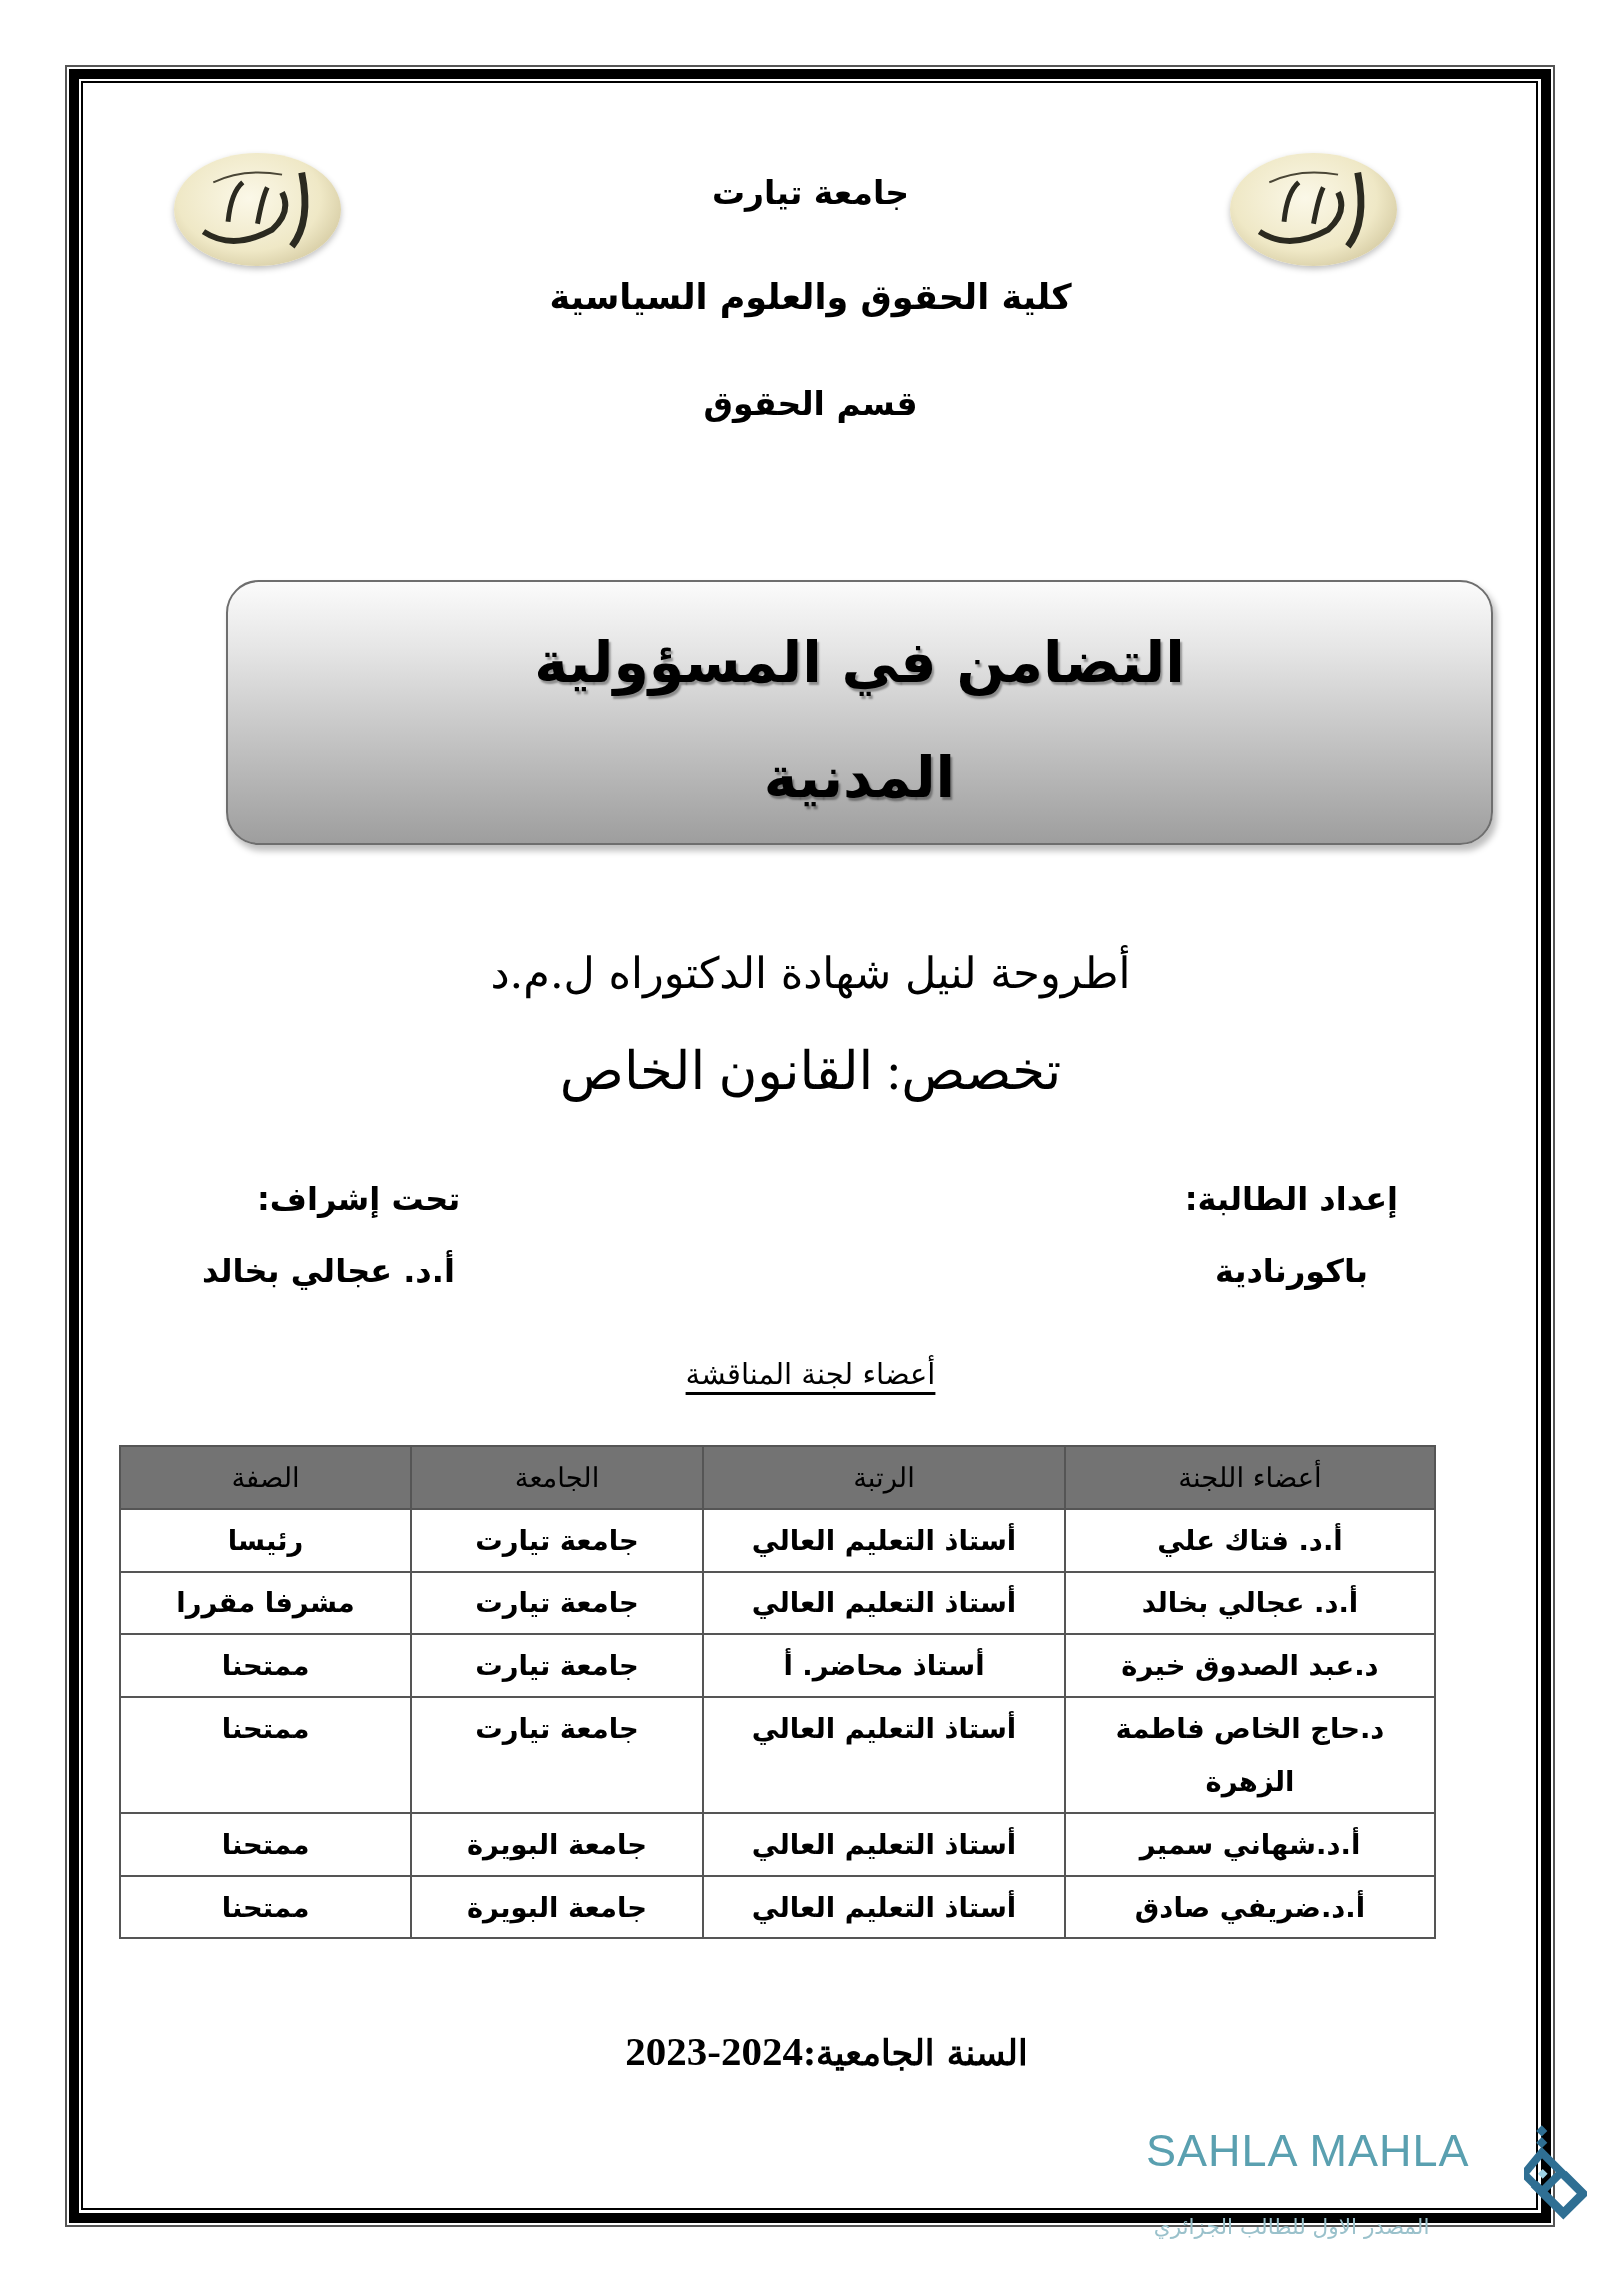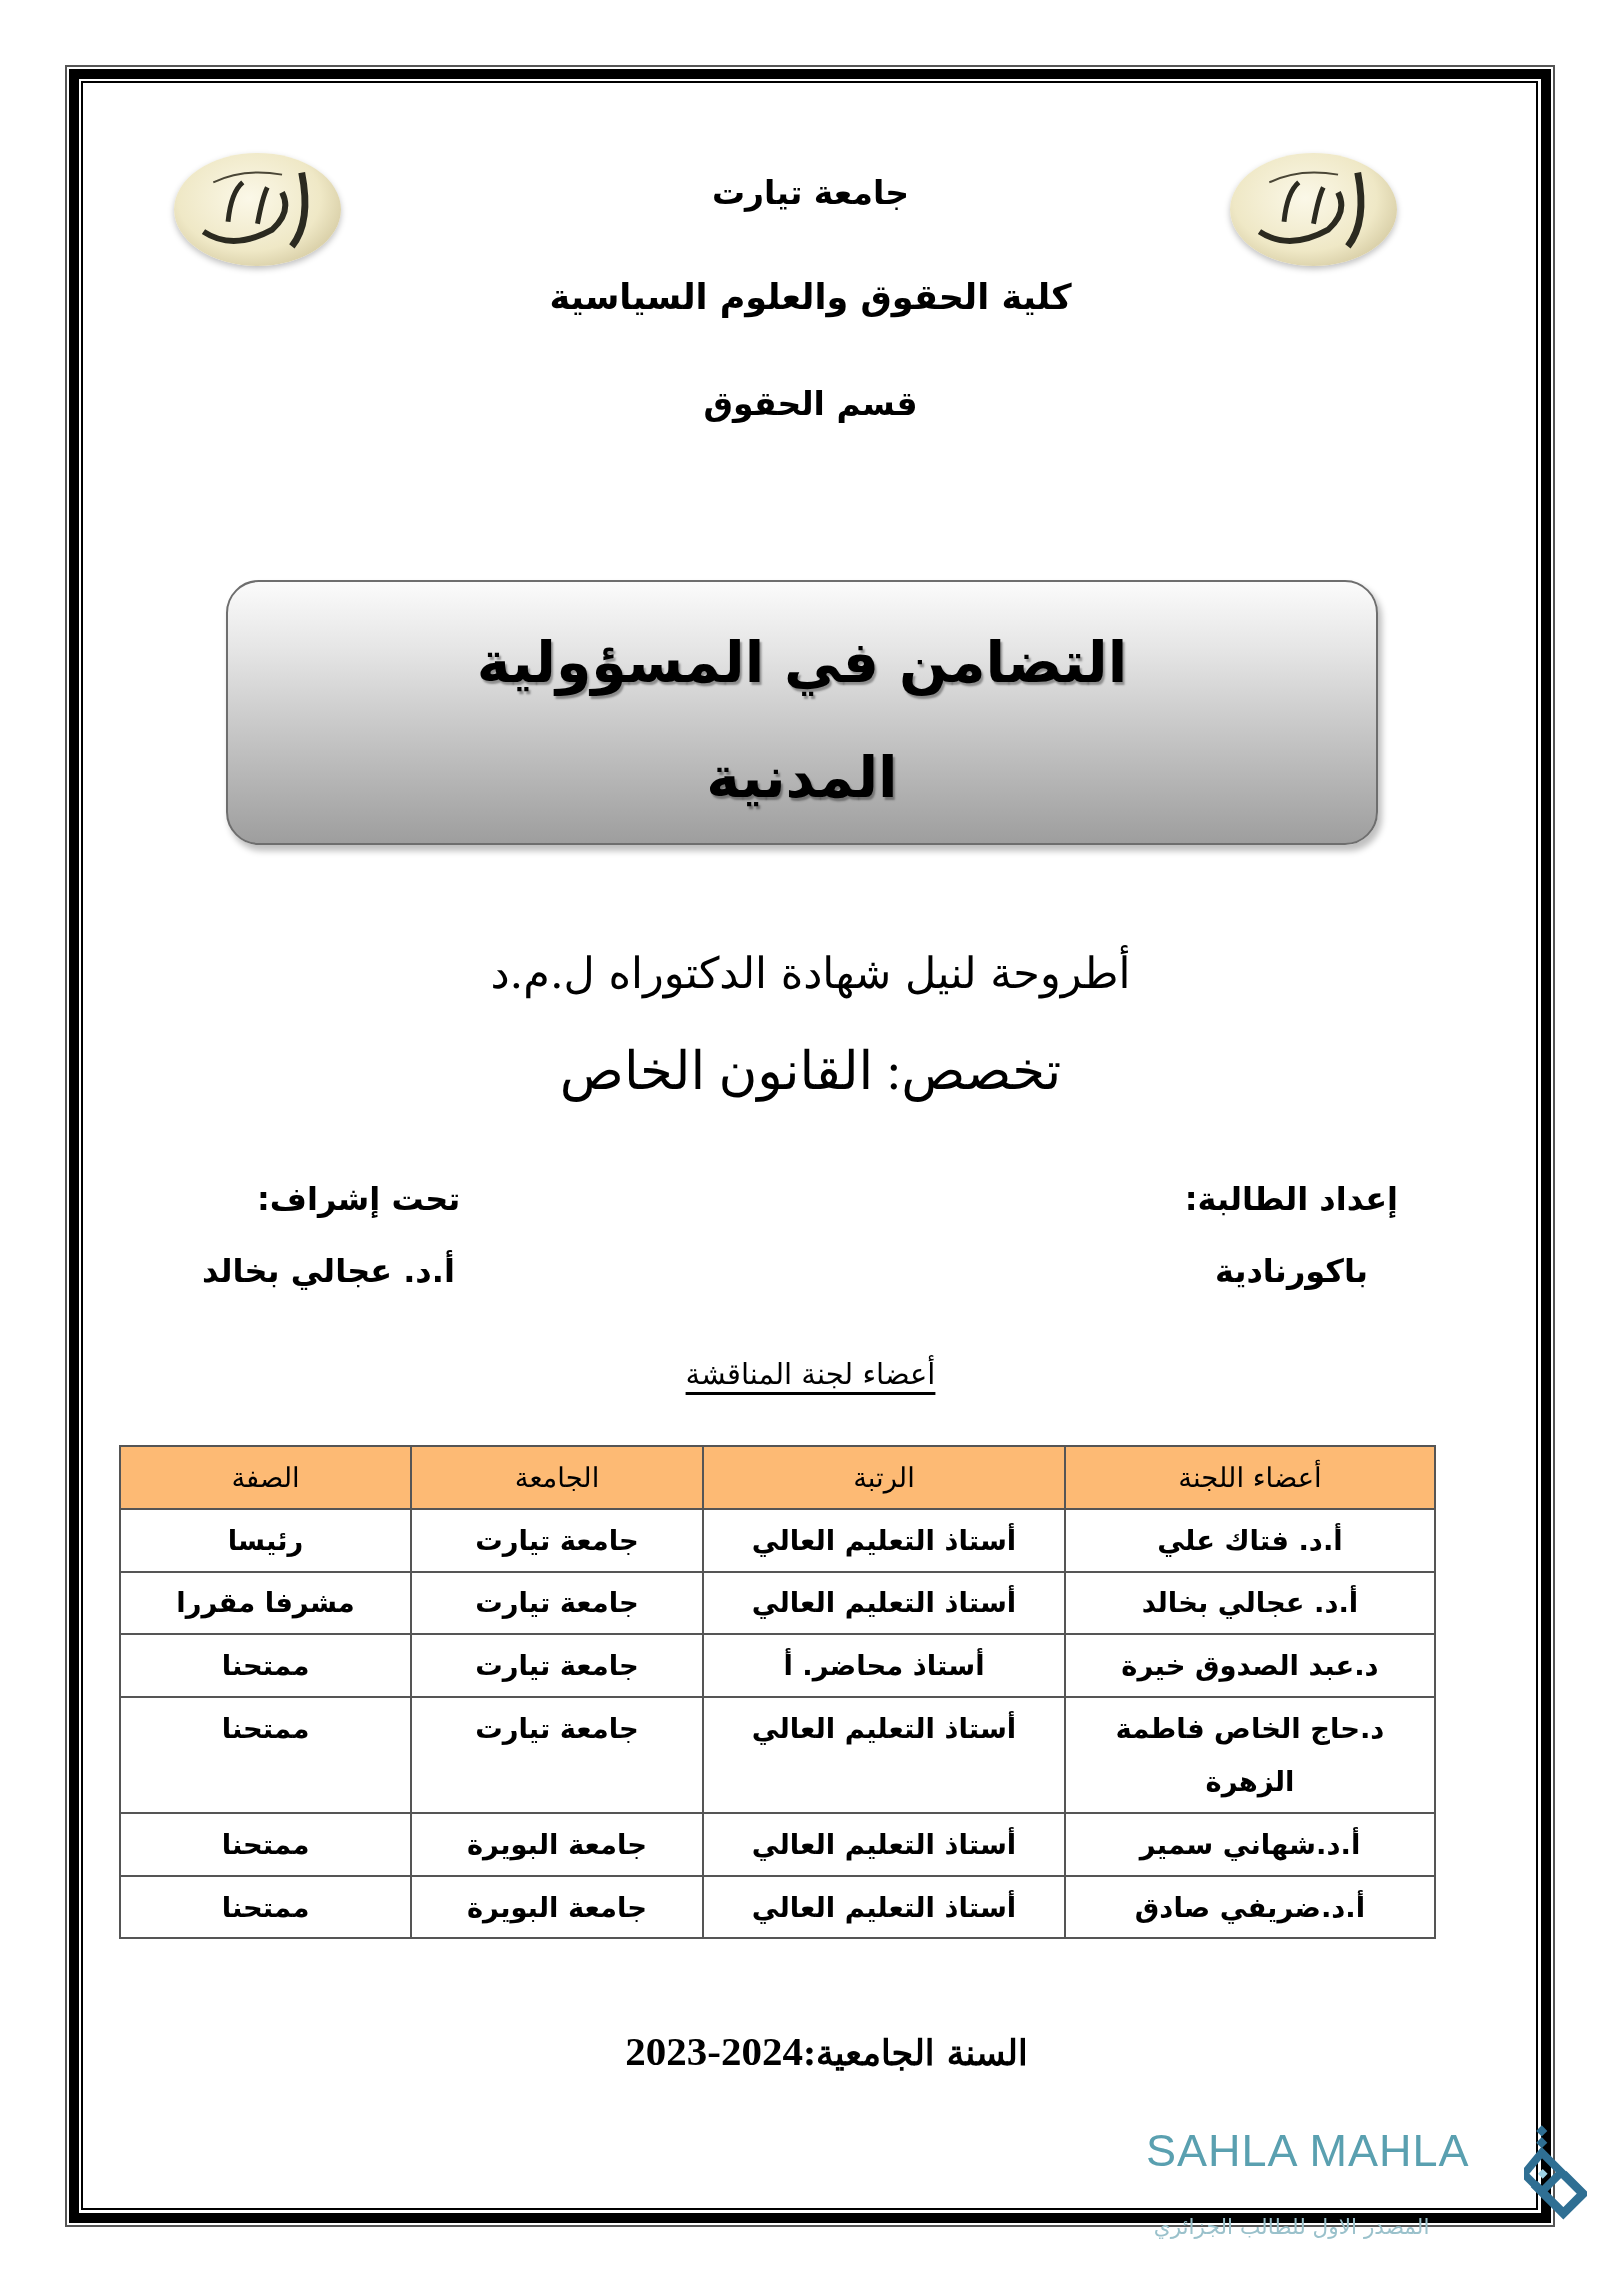--- a/index.html
+++ b/index.html
@@ -19,21 +19,21 @@
           box-shadow:0 2.9px 5.9px rgba(0,0,0,0.25); overflow:hidden; }
   .logo-left { left:174px; top:153px; }
   .logo-right { left:1230px; top:153px; }
   .logo svg { width:100%; height:100%; }
 
   .center-text { position:absolute; left:0; width:1621px; text-align:center; direction:rtl; }
   .uni { top:173px; font-size:33px; font-weight:bold; }
   .faculty { top:277px; font-size:35px; font-weight:bold; }
   .dept { top:384px; font-size:33px; font-weight:bold; }
 
-  .title-box { position:absolute; left:226px; top:580px; width:1152px; height:265px;
+  .title-box { position:absolute; left:226px; top:580px; width:1267px; height:265px;
                border:2.9px solid #6e6e6e; border-radius:33px; box-sizing:border-box;
                background:linear-gradient(to bottom, #fbfbfb 0%, #e6e6e6 25%, #c4c4c4 60%, #9e9e9e 100%);
                box-shadow:3.9px 5.9px 5.9px rgba(0,0,0,0.25); direction:rtl; text-align:center; }
   .title-line1 { position:absolute; left:0; right:0; top:47px; font-size:57px; font-weight:bold;
                  text-shadow:2px 2.9px 2px rgba(0,0,0,0.35); }
   .title-line2 { position:absolute; left:0; right:0; top:162px; font-size:57px; font-weight:bold;
                  text-shadow:2px 2.9px 2px rgba(0,0,0,0.35); }
 
   .degree { top:948px; font-size:43px; font-family:"DejaVu Serif", serif; }
   .spec { top:1040px; font-size:53px; font-family:Liberation Serif, serif; }
@@ -45,21 +45,21 @@
   .super-name    { left:202px; top:1252px; }
 
   .committee-title { position:absolute; left:0; width:1621px; top:1357px; text-align:center;
                      direction:rtl; font-size:29px; font-family:"DejaVu Serif", serif; }
   .committee-title span { text-decoration:underline; text-decoration-thickness:2.9px; text-underline-offset:7.8px; }
 
   table.committee { position:absolute; left:119px; top:1445px; width:1315px;
                     border-collapse:collapse; direction:rtl; table-layout:fixed; }
   table.committee th, table.committee td { border:2px solid #555; text-align:center;
                     vertical-align:top; font-size:27.4px; line-height:53px; padding:3.9px 9.8px; }
-  table.committee th { background:#fdba74; font-weight:normal; font-family:"DejaVu Serif", serif; height:53px; }
+  table.committee th { background:#737373; font-weight:normal; font-family:"DejaVu Serif", serif; height:53px; }
   table.committee td { font-weight:bold; }
   .c-name { width:370px; } .c-rank { width:362px; } .c-uni { width:292px; } .c-role { width:291px; }
 
   .year { position:absolute; left:0; width:1621px; top:2027px; text-align:center;
           font-size:35px; font-weight:bold; direction:rtl; font-family:"DejaVu Serif", serif;padding-left:16px; }
   .year .num { font-family:"Liberation Serif", serif; font-size:41px; }
 
   .watermark { position:absolute; left:1142px; top:2125px; width:421px; height:98px; }
   .wm-main { position:absolute; left:3.9px; top:0; font-family:"Liberation Sans", sans-serif;
              font-size:45px; letter-spacing:1px; color:#5aa0b0; white-space:nowrap; }

